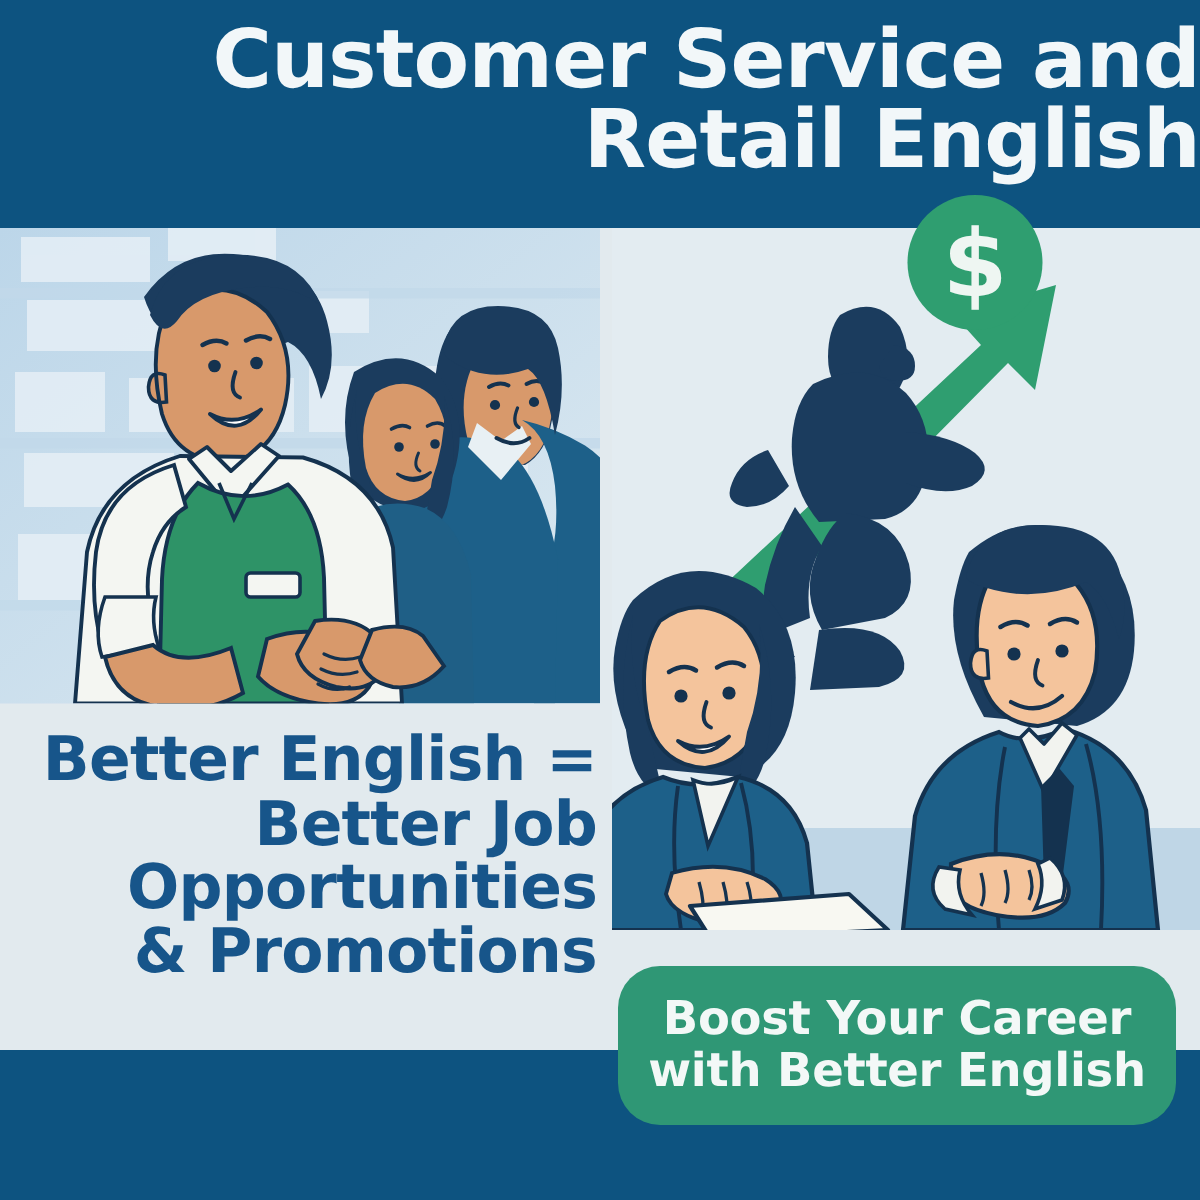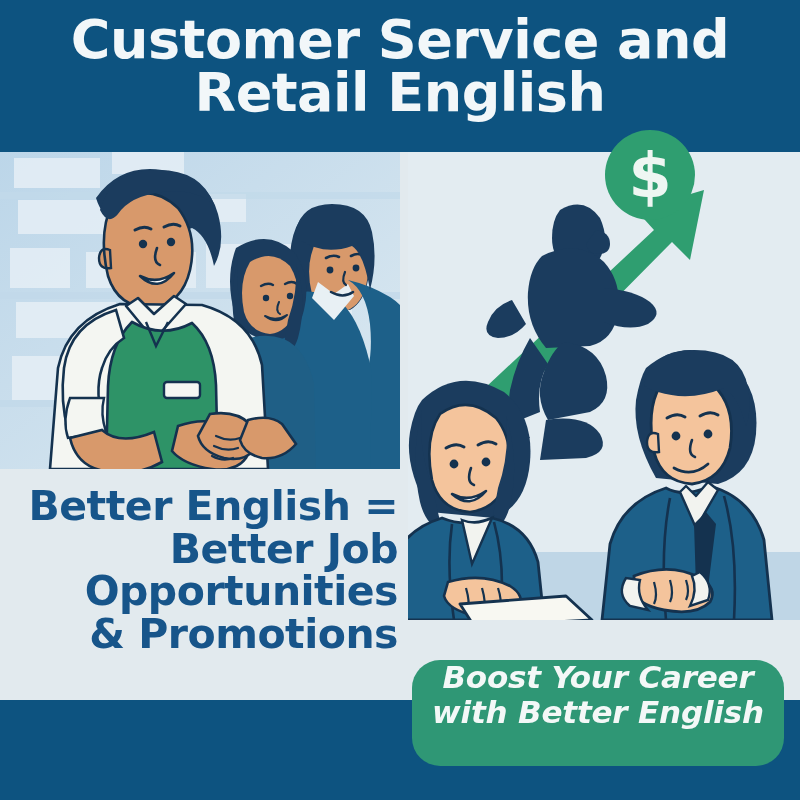--- a/index.html
+++ b/index.html
@@ -21,21 +21,21 @@
     position: absolute;
     left: 0; top: 0;
     width: 800px; height: 152px;
     background: #0d5380;
     z-index: 5;
   }
   .header-title {
     position: absolute;
     left: 0; top: 14px;
     width: 800px;
-    text-align: center;
+    text-align: right;
     color: #f2f7f9;
     font-size: 54px;
     font-weight: 700;
     line-height: 0.98;
     letter-spacing: -0.5px;
     white-space: pre-line;
   }
 
   
   .bottom-band {
@@ -78,31 +78,30 @@
     font-weight: 700;
     line-height: 1.04;
     letter-spacing: -0.5px;
     white-space: pre-line;
     z-index: 8;
   }
 
   
   .cta-button {
     position: absolute;
-    left: 412px; top: 660px;
+    left: 412px; top: 644px;
     width: 372px; height: 106px;
     border-radius: 28px;
     background: #2f9775;
     display: flex;
-    align-items: flex-start;
+    align-items: center;
     justify-content: center;
     z-index: 9;
     border: none;
     padding: 0;
-    font-style: italic;
   }
   .cta-label {
     color: #f3f8f7;
     font-size: 31px;
     font-weight: 700;
     line-height: 1.12;
     text-align: center;
     letter-spacing: -0.2px;
     white-space: pre-line;
   }

